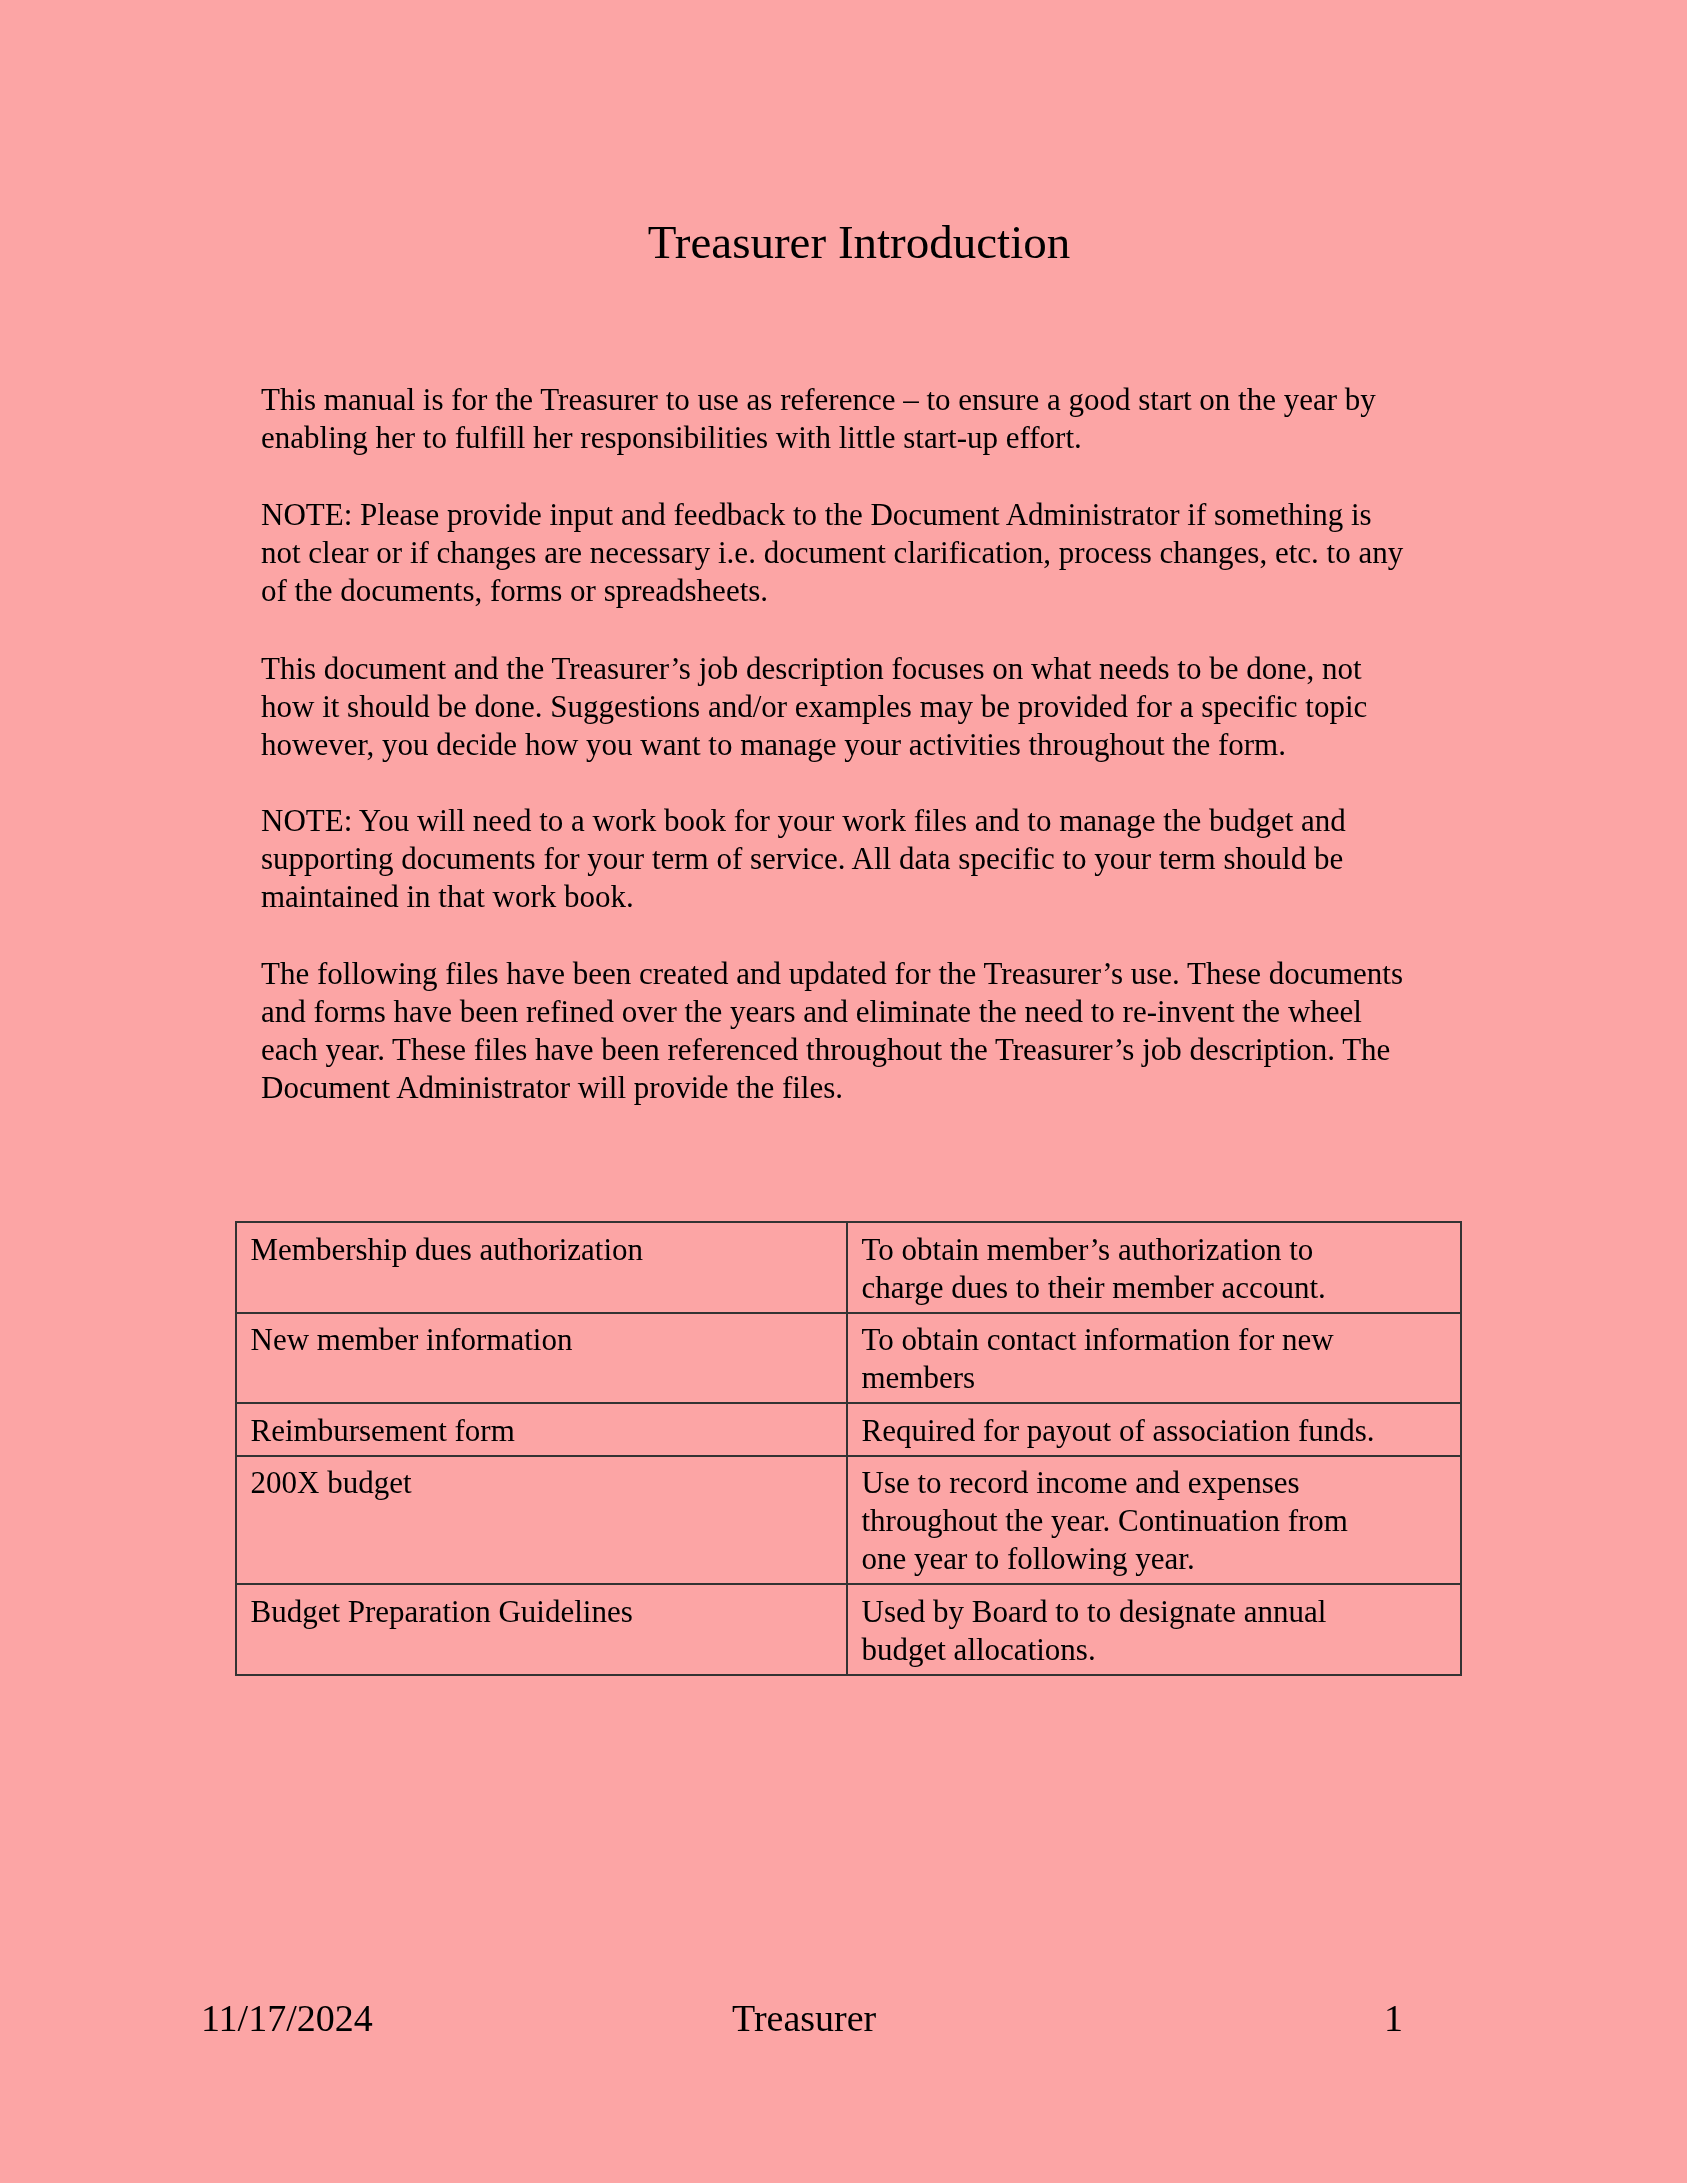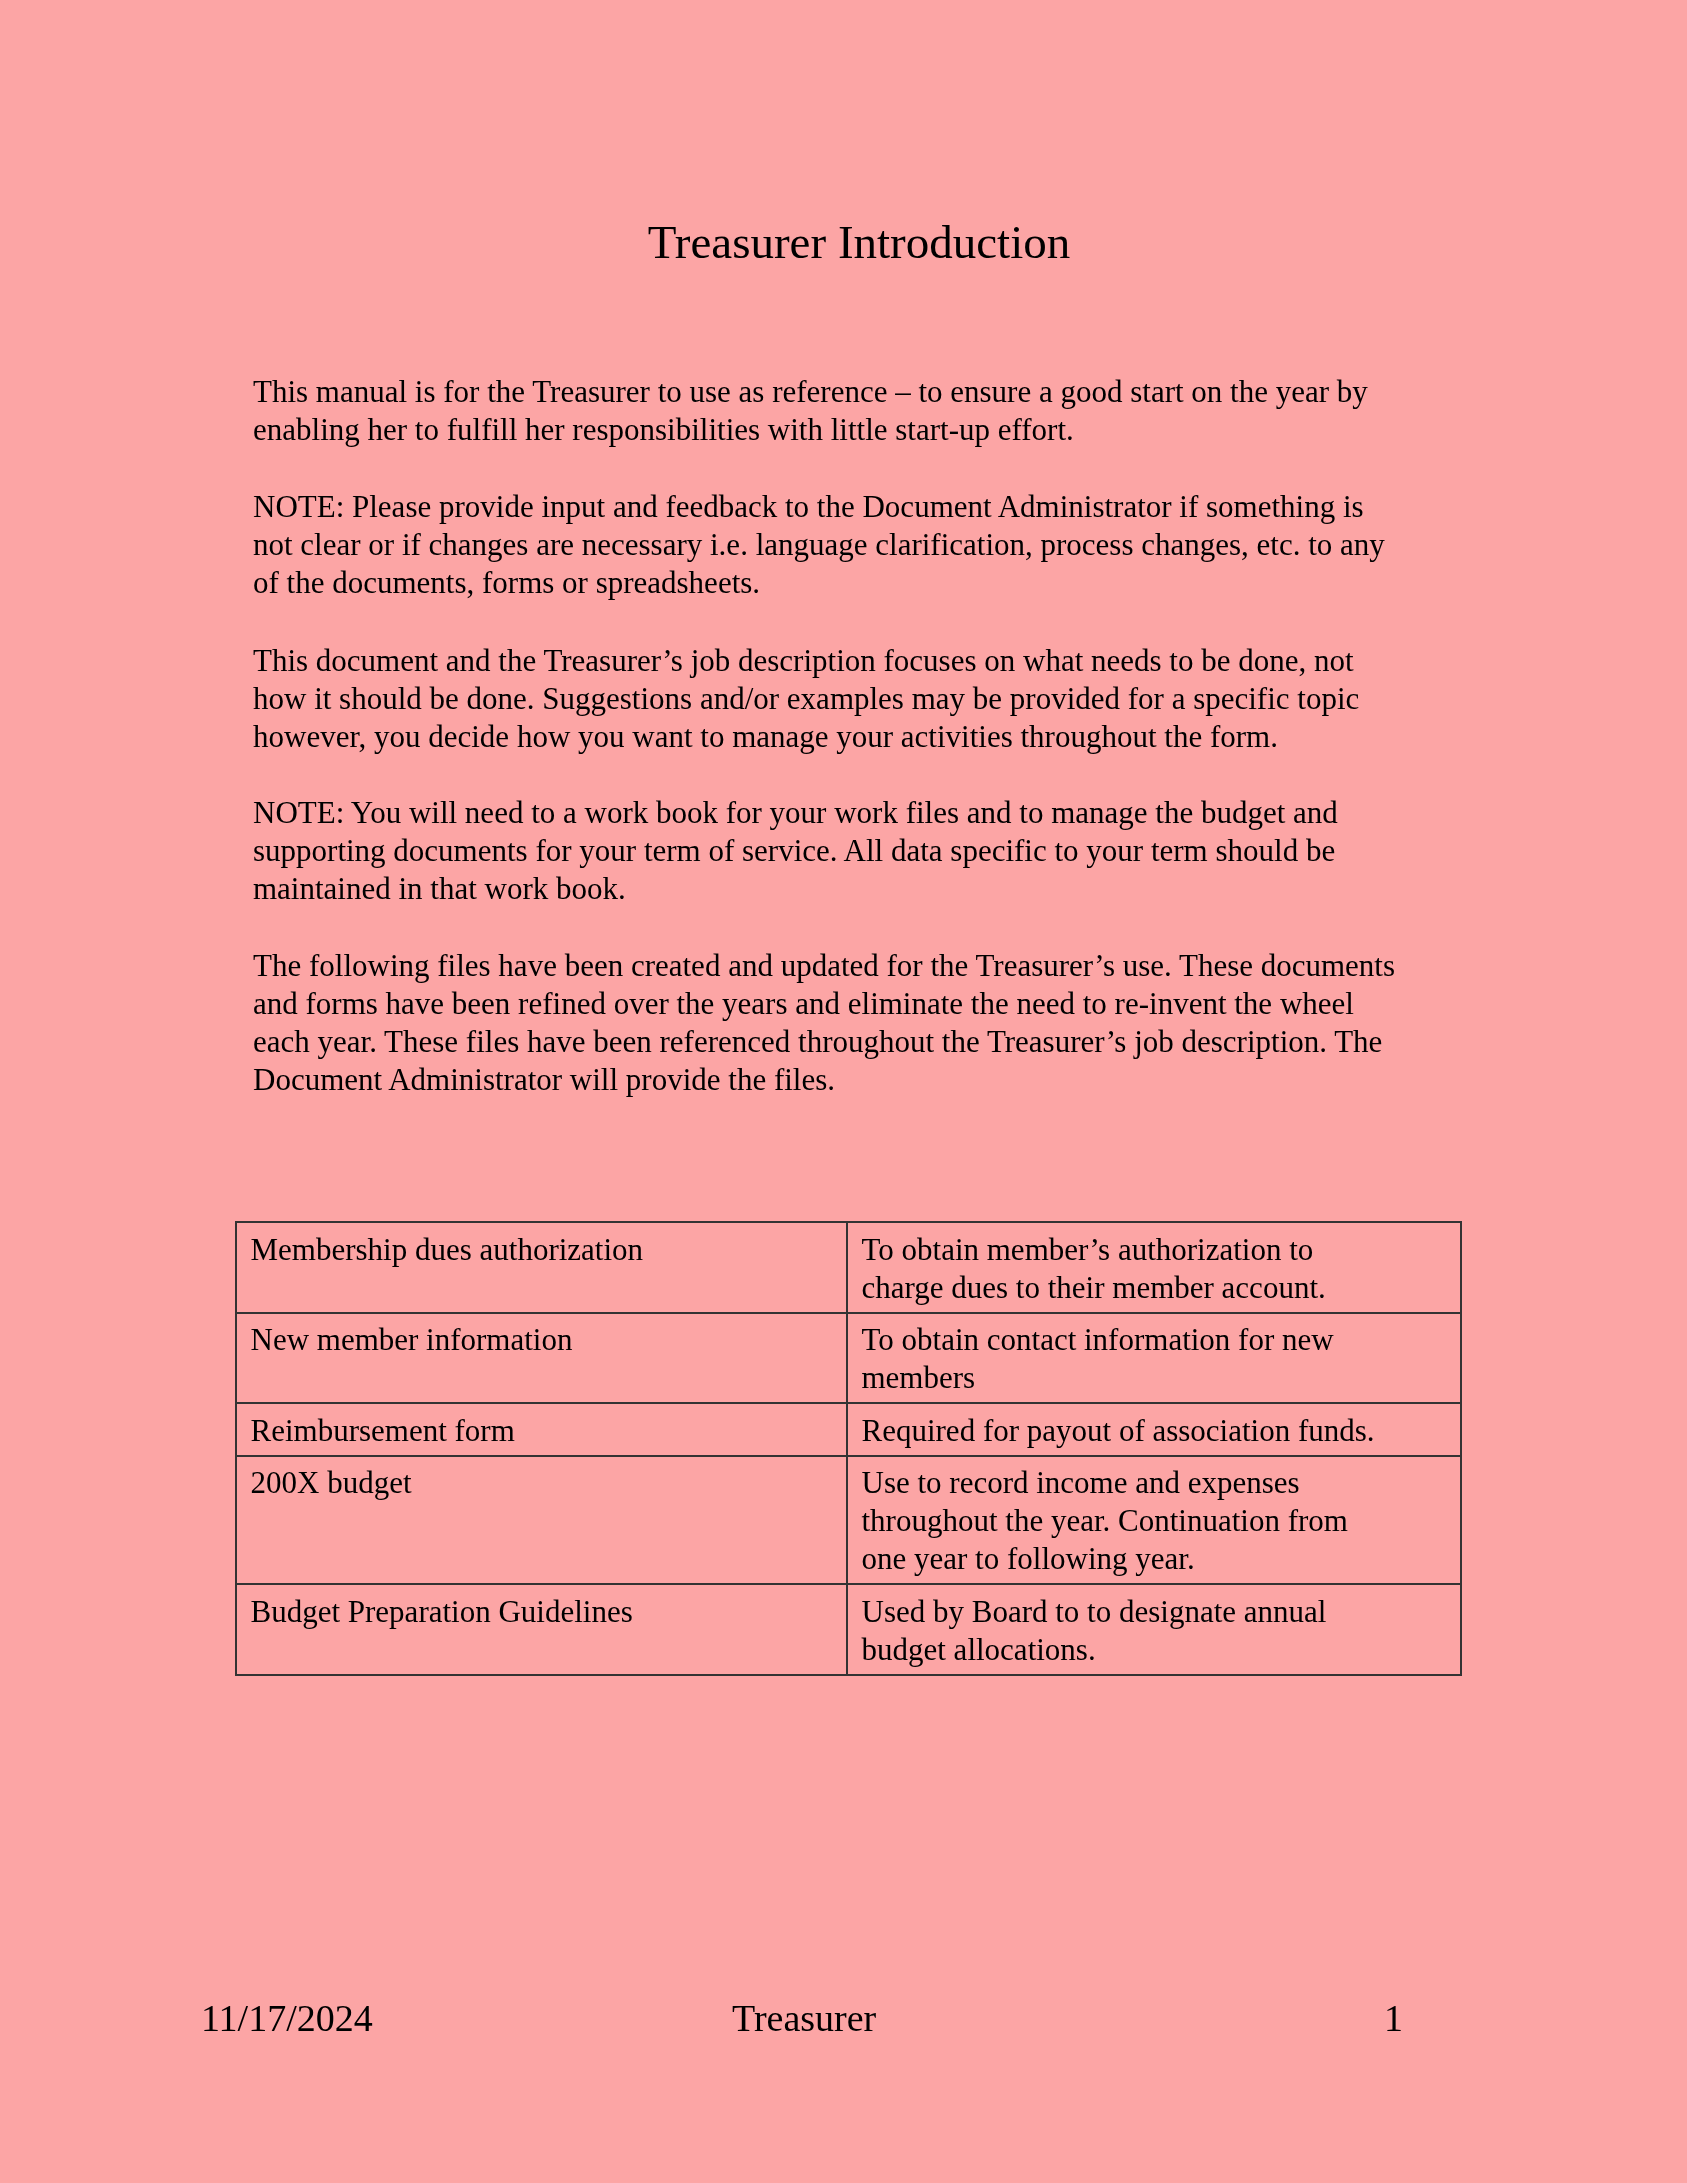--- a/index.html
+++ b/index.html
@@ -1,21 +1,21 @@
 <!DOCTYPE html>
 <html style="font-size:13.5px"><head>
 <meta charset="utf-8">
 <style>
   html, body { margin: 0; padding: 0; background: #ffffff; }
   body { width: 1687px; height: 2183px; position: relative; overflow: hidden;
          font-family: "Liberation Serif", "DejaVu Serif", serif; color: #000; }
   .page { position: absolute; left: 0; top: 0; width: 1687px; height: 2183px; background: #fca5a5; }
   .title { position: absolute; left: 0; width: 1718px; top: 213px; text-align: center;
            font-size: 47px; line-height: 59px; margin: 0; font-weight: normal; }
-  .para { position: absolute; left: 249px; width: 1265px; font-size: 31px; line-height: 38px; margin: 4px; }
+  .para { position: absolute; left: 249px; width: 1265px; font-size: 31px; line-height: 38px; margin: 12px; }
   .para .ln { display: block; white-space: nowrap; }
   table.files { position: absolute; left: 235px; top: 1221px; width: 1227px;
                 border-collapse: collapse; font-size: 31px; line-height: 38px; padding-left: 40px; }
   table.files td { border: 2.5px solid #333; vertical-align: top; padding: 7.6px 13.5px 5px 13.5px; }
   table.files td.c1 { width: 582px; }
   table.files td .ln { display: block; white-space: nowrap; }
   .footer { position: absolute; top: 2000px; font-size: 38px; line-height: 37px; white-space: nowrap; }
   .f-left { left: 201px; }
   .f-center { left: 732px; }
   .f-right { left: 1384px; }
@@ -26,21 +26,21 @@
 <div class="page">
   <h1 class="title">Treasurer Introduction</h1>
 
   <p class="para" style="top:369px">
     <span class="ln">This manual is for the Treasurer to use as reference – to ensure a good start on the year by</span>
     <span class="ln">enabling her to fulfill her responsibilities with little start-up effort.</span>
   </p>
 
   <p class="para" style="top:484px">
     <span class="ln">NOTE:  Please provide input and feedback to the Document Administrator if something is</span>
-    <span class="ln">not clear or if changes are necessary i.e. language clarification, process changes, etc. to any</span>
+    <span class="ln">not clear or if changes are necessary i.e. document clarification, process changes, etc. to any</span>
     <span class="ln">of the documents, forms or spreadsheets.</span>
   </p>
 
   <p class="para" style="top:638px">
     <span class="ln">This document and the Treasurer’s job description focuses on what needs to be done, not</span>
     <span class="ln">how it should be done.  Suggestions and/or examples may be provided for a specific topic</span>
     <span class="ln">however, you decide how you want to manage your activities throughout the form.</span>
   </p>
 
   <p class="para" style="top:790px">

